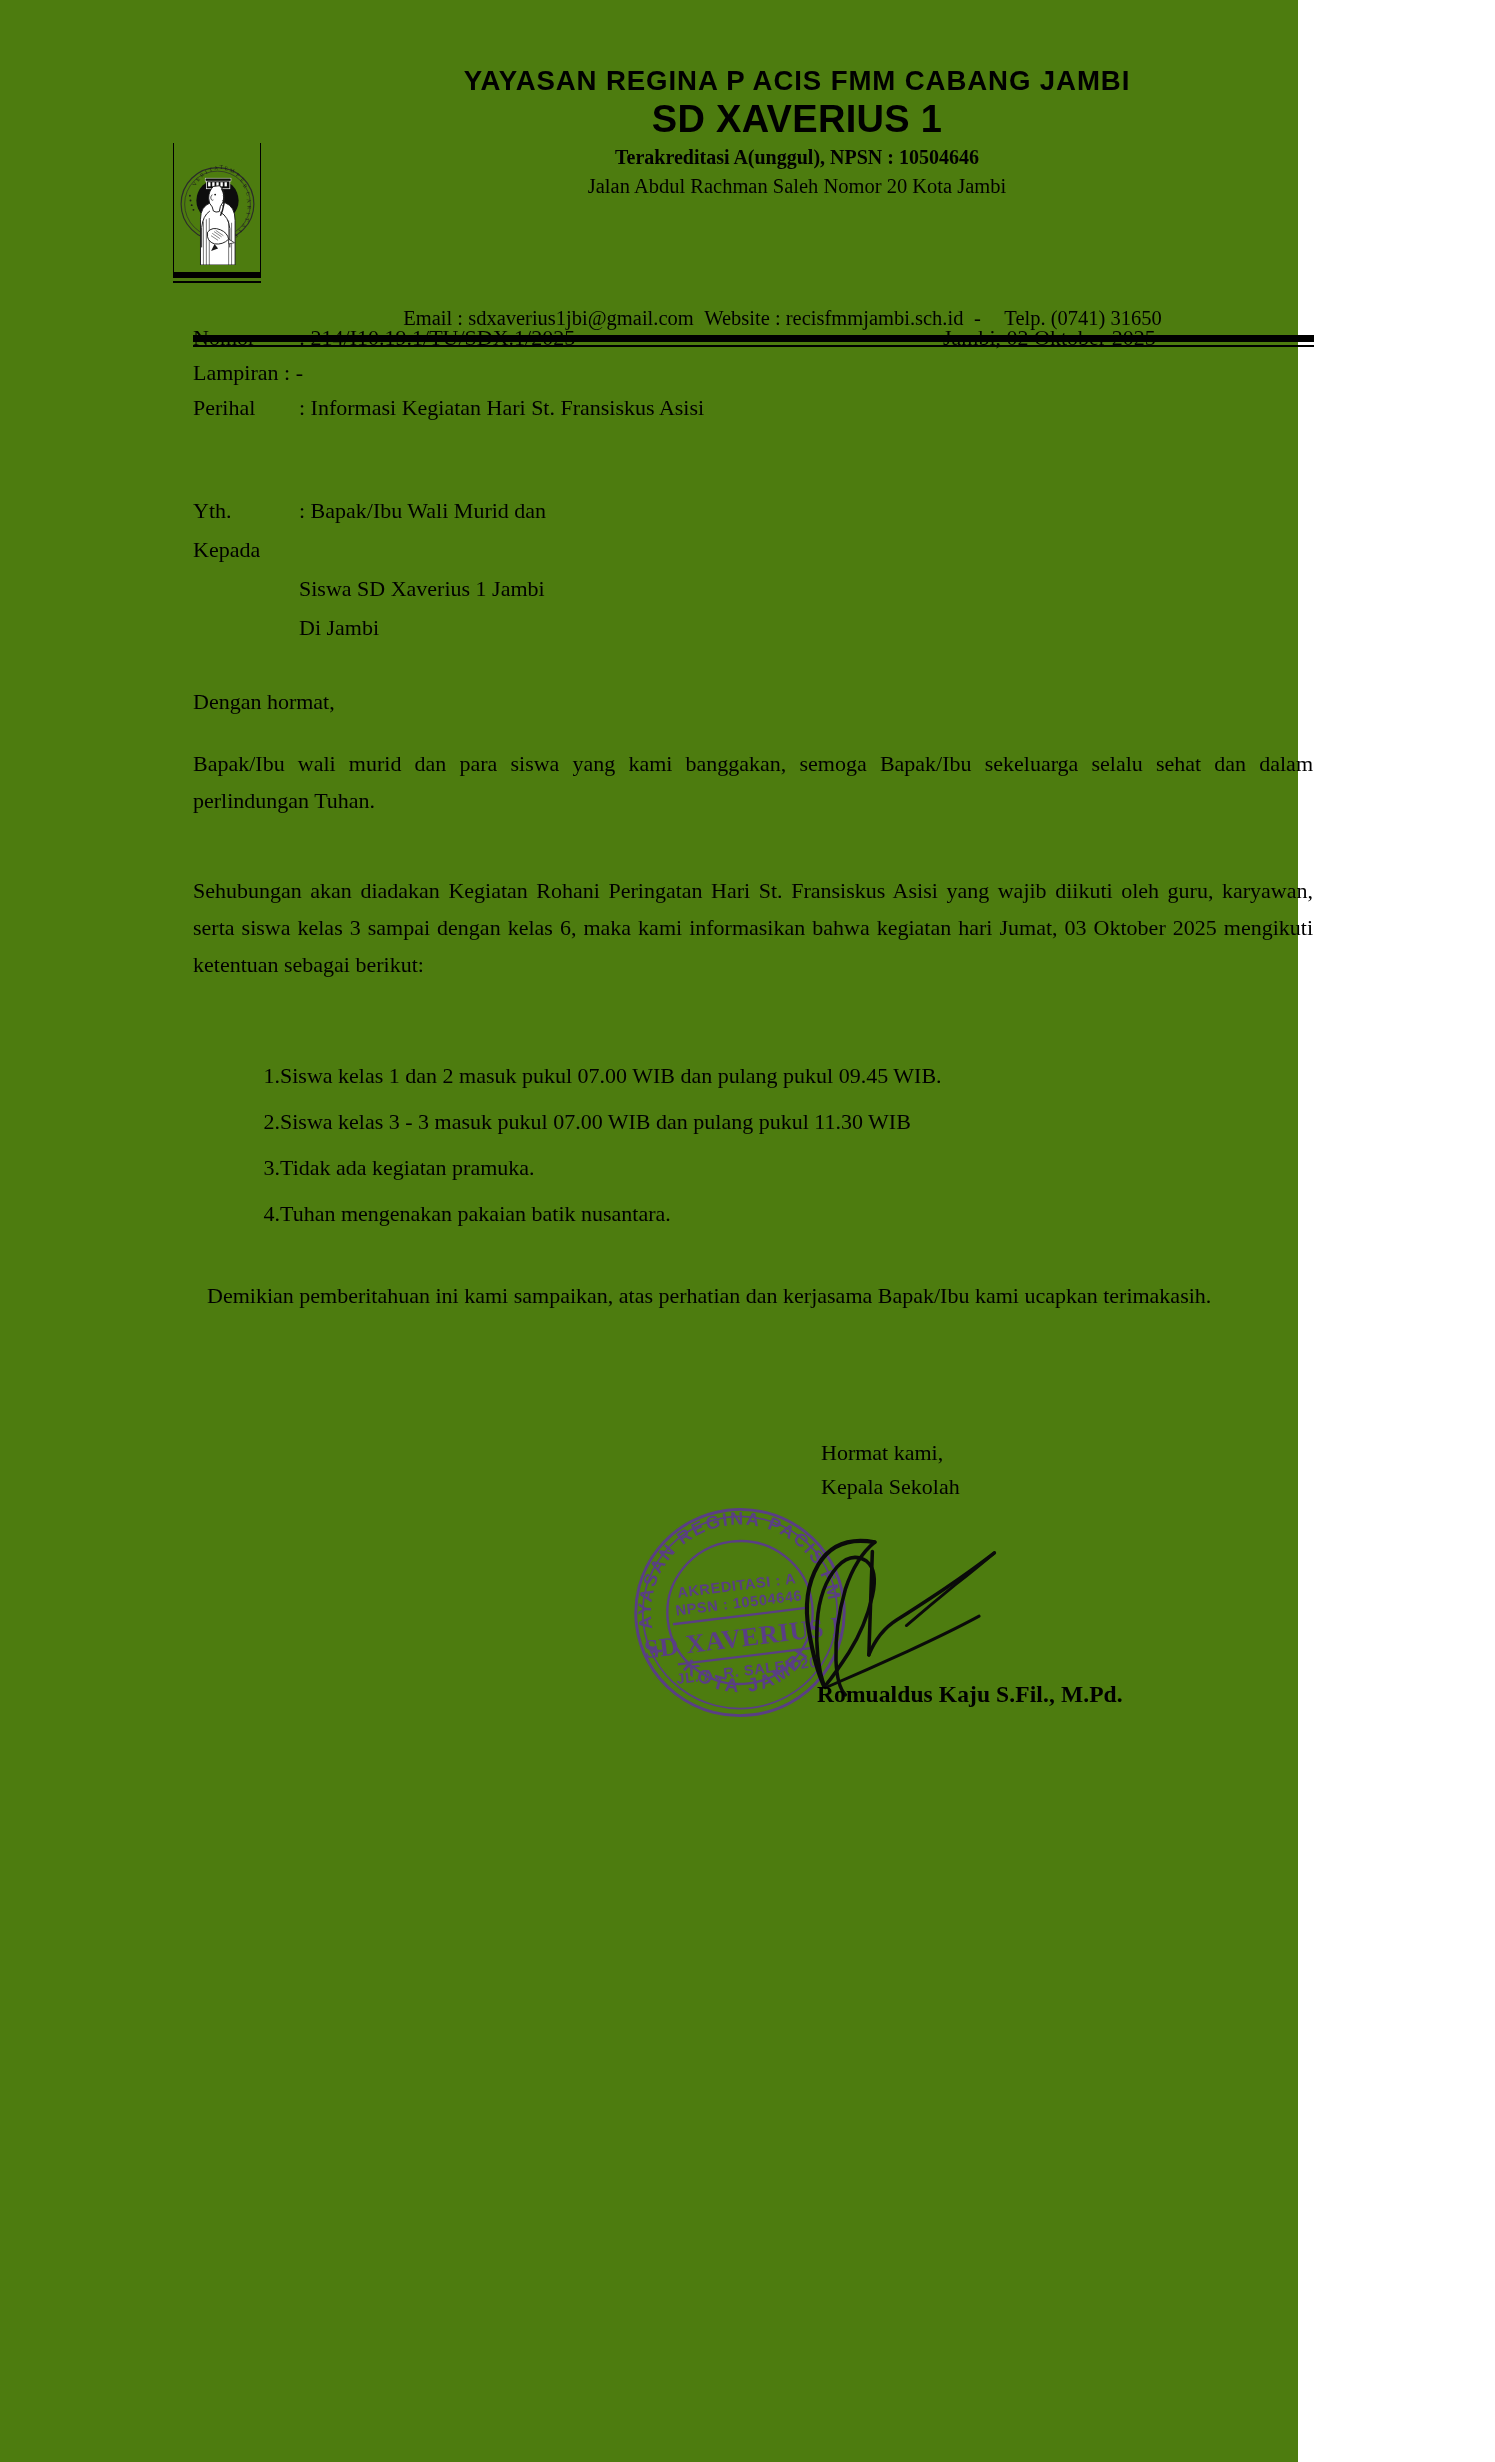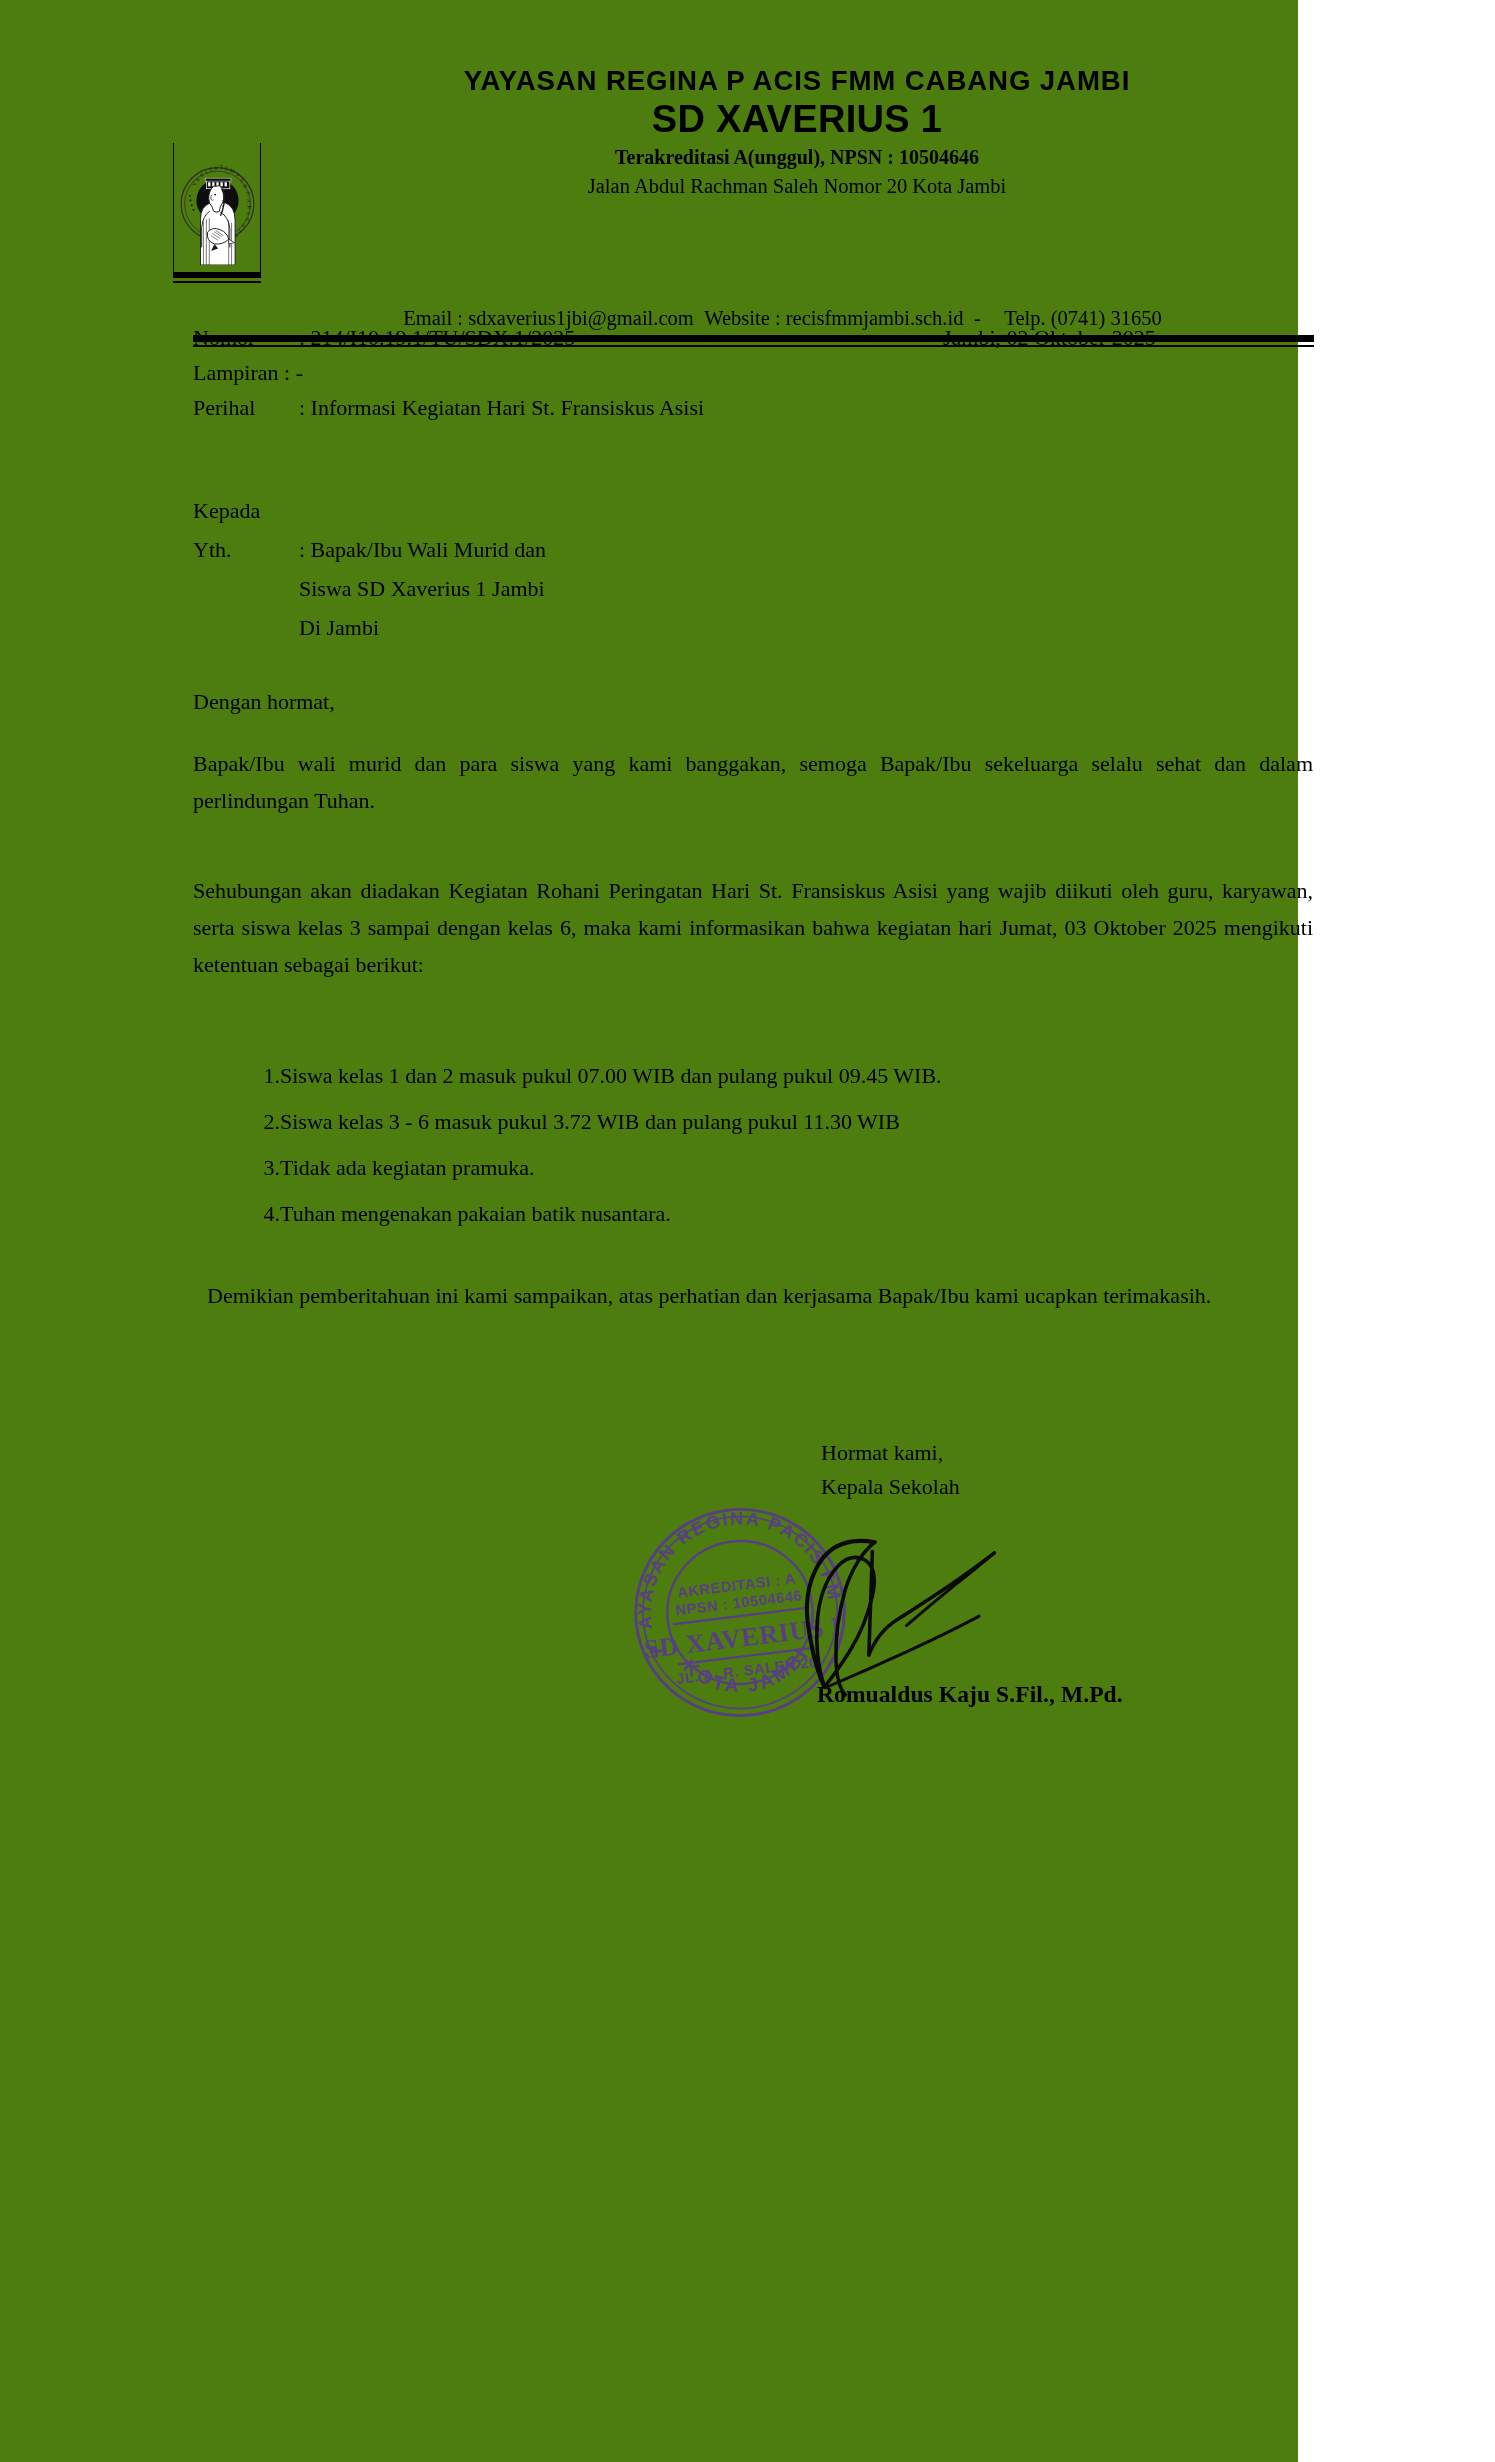--- a/index.html
+++ b/index.html
@@ -389,24 +389,24 @@
       </div>
       <div class="meta-row">
         <span>Lampiran :</span>&nbsp;<span>-</span>
       </div>
       <div class="meta-row">
         <span class="meta-label">Perihal</span><span class="meta-value">: Informasi Kegiatan Hari St. Fransiskus Asisi</span>
       </div>
     </div>
 
     <div class="addressee">
-      <div class="addr-row">Kepada</div>
       <div class="addr-row">
         <span class="addr-label">Yth.</span><span>: Bapak/Ibu Wali Murid dan</span>
       </div>
+      <div class="addr-row">Kepada</div>
       <div class="addr-row">
         <span class="addr-indent"></span><span>Siswa SD Xaverius 1 Jambi</span>
       </div>
       <div class="addr-row">
         <span class="addr-indent"></span><span>Di  Jambi</span>
       </div>
     </div>
 
     <div class="salutation">Dengan hormat,</div>
 
@@ -414,21 +414,21 @@
 
     <div class="para para-2">Sehubungan akan diadakan Kegiatan Rohani Peringatan Hari St. Fransiskus Asisi yang wajib diikuti oleh guru, karyawan, serta siswa kelas 3 sampai dengan kelas 6, maka kami informasikan bahwa kegiatan hari Jumat, 03 Oktober 2025 mengikuti ketentuan sebagai berikut:</div>
 
     <div class="list-block">
       <div class="list-item">
         <span class="list-num">1.</span>
         <span>Siswa kelas 1 dan 2 masuk pukul 07.00 WIB dan pulang pukul 09.45 WIB.</span>
       </div>
       <div class="list-item">
         <span class="list-num">2.</span>
-        <span>Siswa kelas 3 - 6 masuk pukul 3.72 WIB dan pulang pukul 11.30 WIB</span>
+        <span>Siswa kelas 3 - 3 masuk pukul 07.00 WIB dan pulang pukul 11.30 WIB</span>
       </div>
       <div class="list-item">
         <span class="list-num">3.</span>
         <span>Tidak ada kegiatan pramuka.</span>
       </div>
       <div class="list-item">
         <span class="list-num">4.</span>
         <span>Tuhan mengenakan pakaian batik nusantara.</span>
       </div>
     </div>

